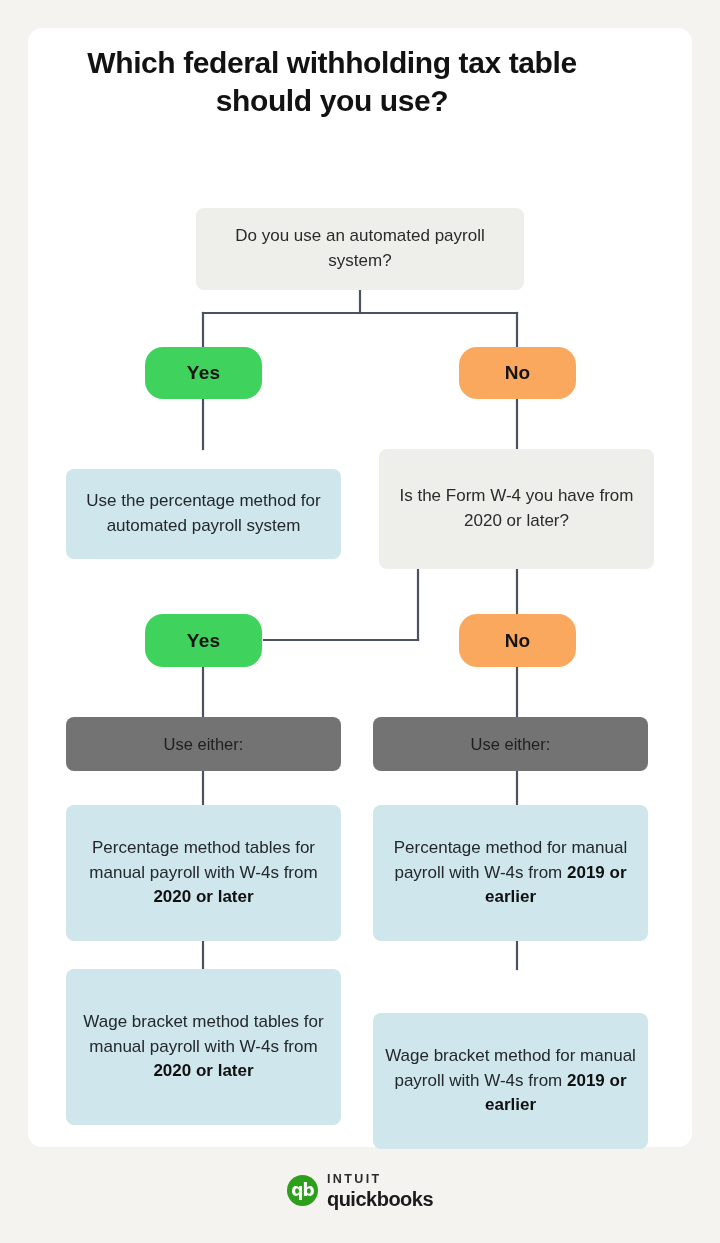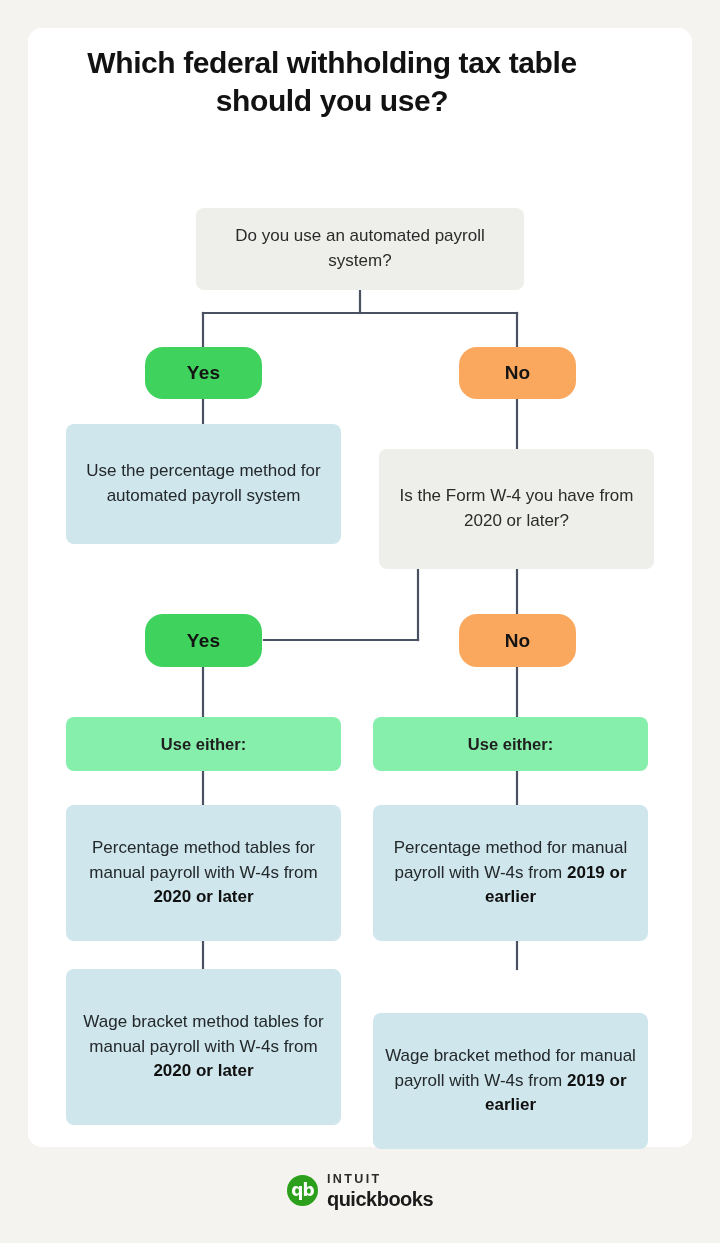--- a/index.html
+++ b/index.html
@@ -43,23 +43,23 @@
     background:#eeeeea;
     font-size:17px;line-height:1.45;
     font-weight:normal;color:#2b2b2b;
   }
   .info-box{
     background:#cfe6ec;
     font-size:17px;line-height:1.45;
     color:#23282b;
   }
   .either-box{
-    background:#86efac;
+    background:#737373;
     font-size:16.5px;
-    font-weight:bold;color:#1f1f1f;
+    font-weight:normal;color:#1f1f1f;
   }
 
   .pill{
     border-radius:18px;
     font-size:19px;font-weight:bold;
     color:#141414;
     letter-spacing:0.2px;
   }
   .pill-yes{background:#3fd25d;}
   .pill-no{background:#fba85f;}
@@ -131,21 +131,21 @@
     <span class="txt">Do you use an automated payroll system?</span>
   </div>
 
   <div class="node pill pill-yes" style="left:145px;top:347px;width:117px;height:52px;">
     <span class="txt">Yes</span>
   </div>
   <div class="node pill pill-no" style="left:459px;top:347px;width:117px;height:52px;">
     <span class="txt">No</span>
   </div>
 
-  <div class="node info-box" style="left:66px;top:424px;width:275px;height:120px;">
+  <div class="node info-box" style="left:66px;top:469px;width:275px;height:90px;">
     <span class="txt">Use the percentage method for automated payroll system</span>
   </div>
   <div class="node q-box" style="left:379px;top:449px;width:275px;height:120px;">
     <span class="txt">Is the Form W-4 you have from 2020 or later?</span>
   </div>
 
   <div class="node pill pill-yes" style="left:145px;top:614px;width:117px;height:53px;">
     <span class="txt">Yes</span>
   </div>
   <div class="node pill pill-no" style="left:459px;top:614px;width:117px;height:53px;">

